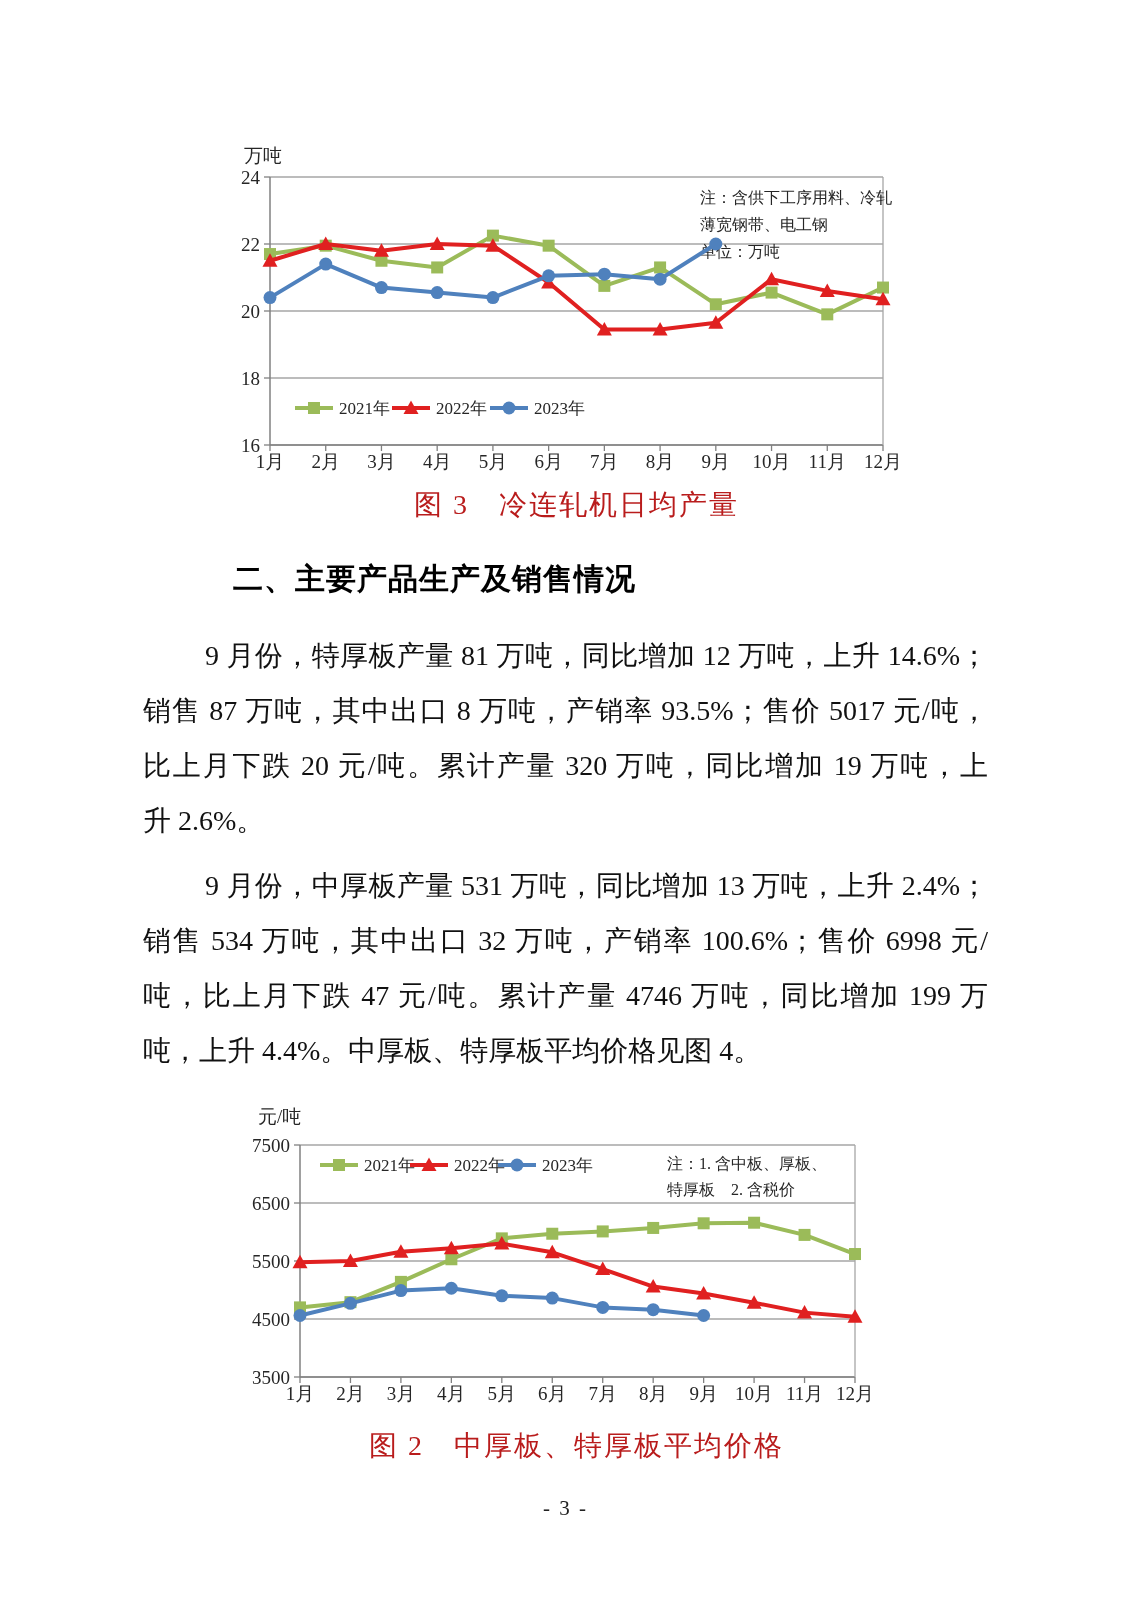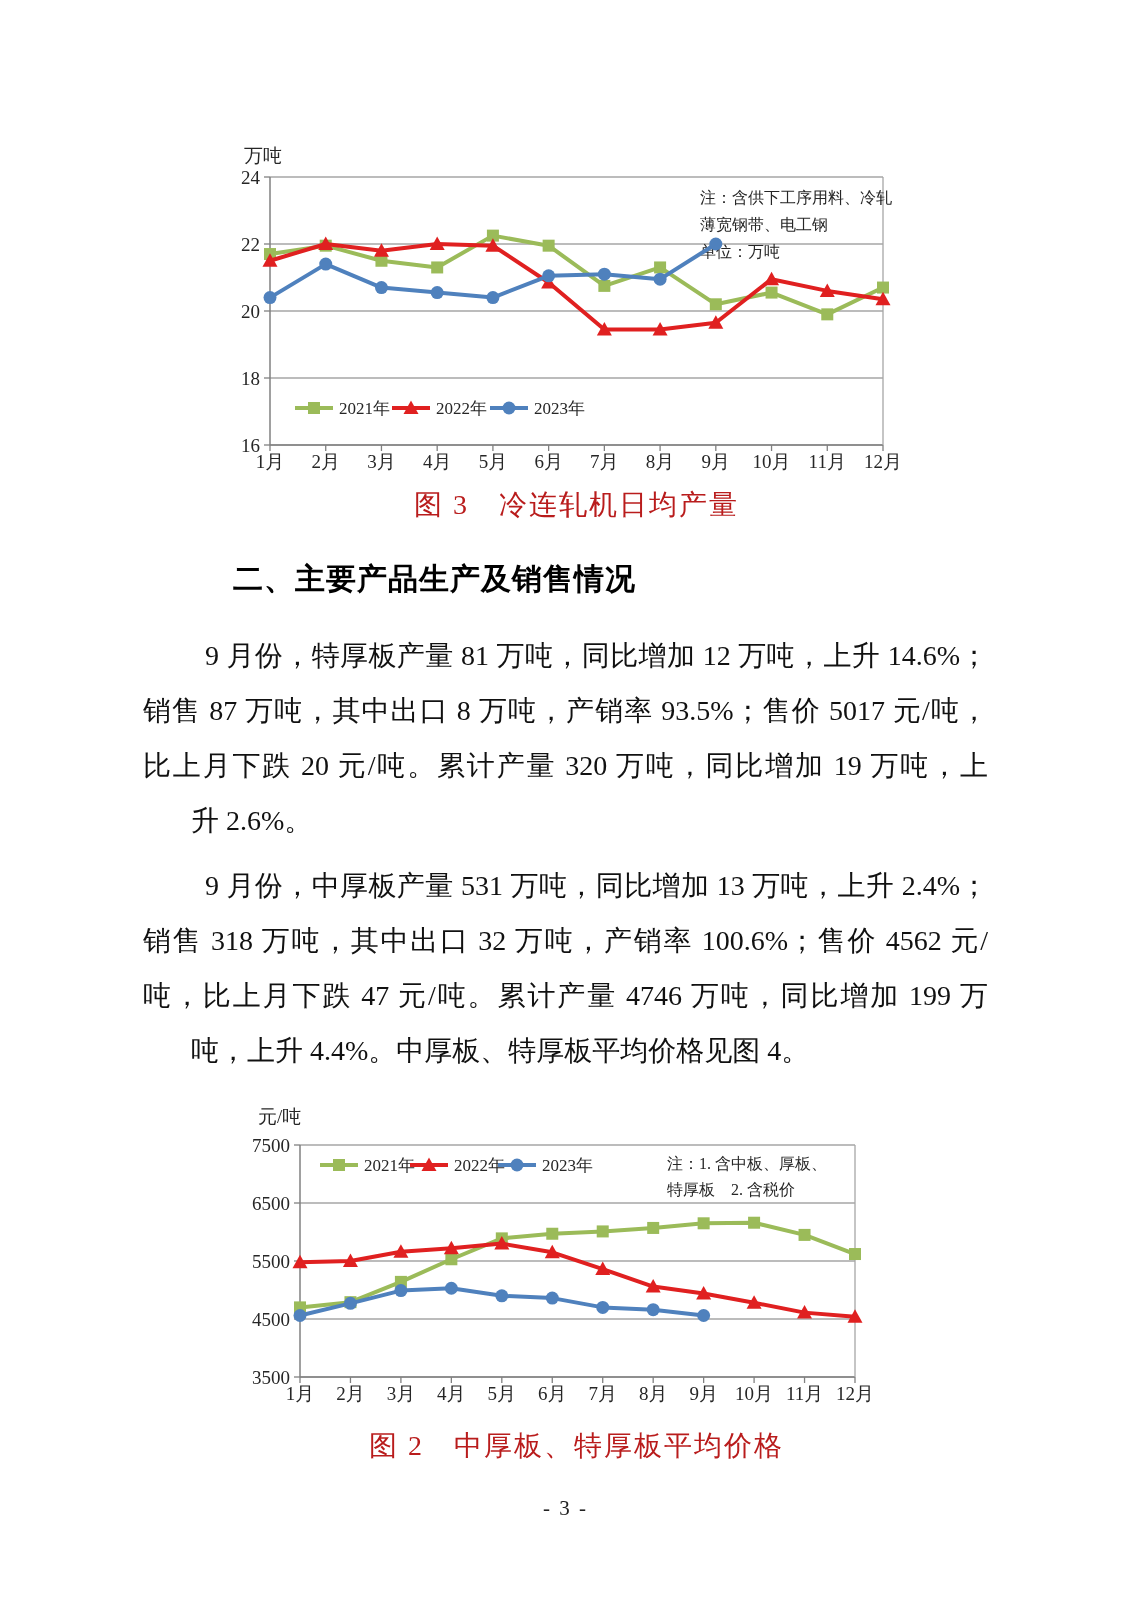--- a/index.html
+++ b/index.html
@@ -32,21 +32,21 @@
     font-size:28px;color:#111;
   }
   .para{margin:0;}
   .para + .para{margin-top:10px;}
   .bodyline{
     height:55px;line-height:55px;
     text-align:justify;text-align-last:justify;
     overflow:hidden;
   }
   .bodyline.firstline{text-indent:62px;}
-  .bodyline.lastline{text-align-last:left;margin-left:48px;}
+  .bodyline.lastline{text-align-last:left;}
   .pagenum{
     position:absolute;left:0;top:1496px;width:100%;
     text-align:center;font-size:21px;color:#222;letter-spacing:2px;
   }
 </style>
 </head>
 <body>
 
 <div class="page">
 
@@ -150,21 +150,21 @@
 
   <div class="bodytext" id="paragraphs">
       <div class="para">
         <div class="bodyline firstline">9 月份，特厚板产量 81 万吨，同比增加 12 万吨，上升 14.6%；</div>
         <div class="bodyline">销售 87 万吨，其中出口 8 万吨，产销率 93.5%；售价 5017 元/吨，</div>
         <div class="bodyline">比上月下跌 20 元/吨。累计产量 320 万吨，同比增加 19 万吨，上</div>
         <div class="bodyline lastline">升 2.6%。</div>
       </div>
       <div class="para">
         <div class="bodyline firstline">9 月份，中厚板产量 531 万吨，同比增加 13 万吨，上升 2.4%；</div>
-        <div class="bodyline">销售 318 万吨，其中出口 32 万吨，产销率 100.6%；售价 4562 元/</div>
+        <div class="bodyline">销售 534 万吨，其中出口 32 万吨，产销率 100.6%；售价 6998 元/</div>
         <div class="bodyline">吨，比上月下跌 47 元/吨。累计产量 4746 万吨，同比增加 199 万</div>
         <div class="bodyline lastline">吨，上升 4.4%。中厚板、特厚板平均价格见图 4。</div>
       </div>
     </div>
 
   <svg id="chart2" class="chart" style="left:220px;top:1085px;" width="700" height="330">
       <line x1="80" y1="60" x2="635" y2="60" stroke="#a6a6a6" stroke-width="1.3"></line>
       <line x1="74" y1="60" x2="80" y2="60" stroke="#808080" stroke-width="1.3"></line>
       <text x="70" y="67" text-anchor="end" class="tick">7500</text>
       <line x1="80" y1="118" x2="635" y2="118" stroke="#a6a6a6" stroke-width="1.3"></line>

